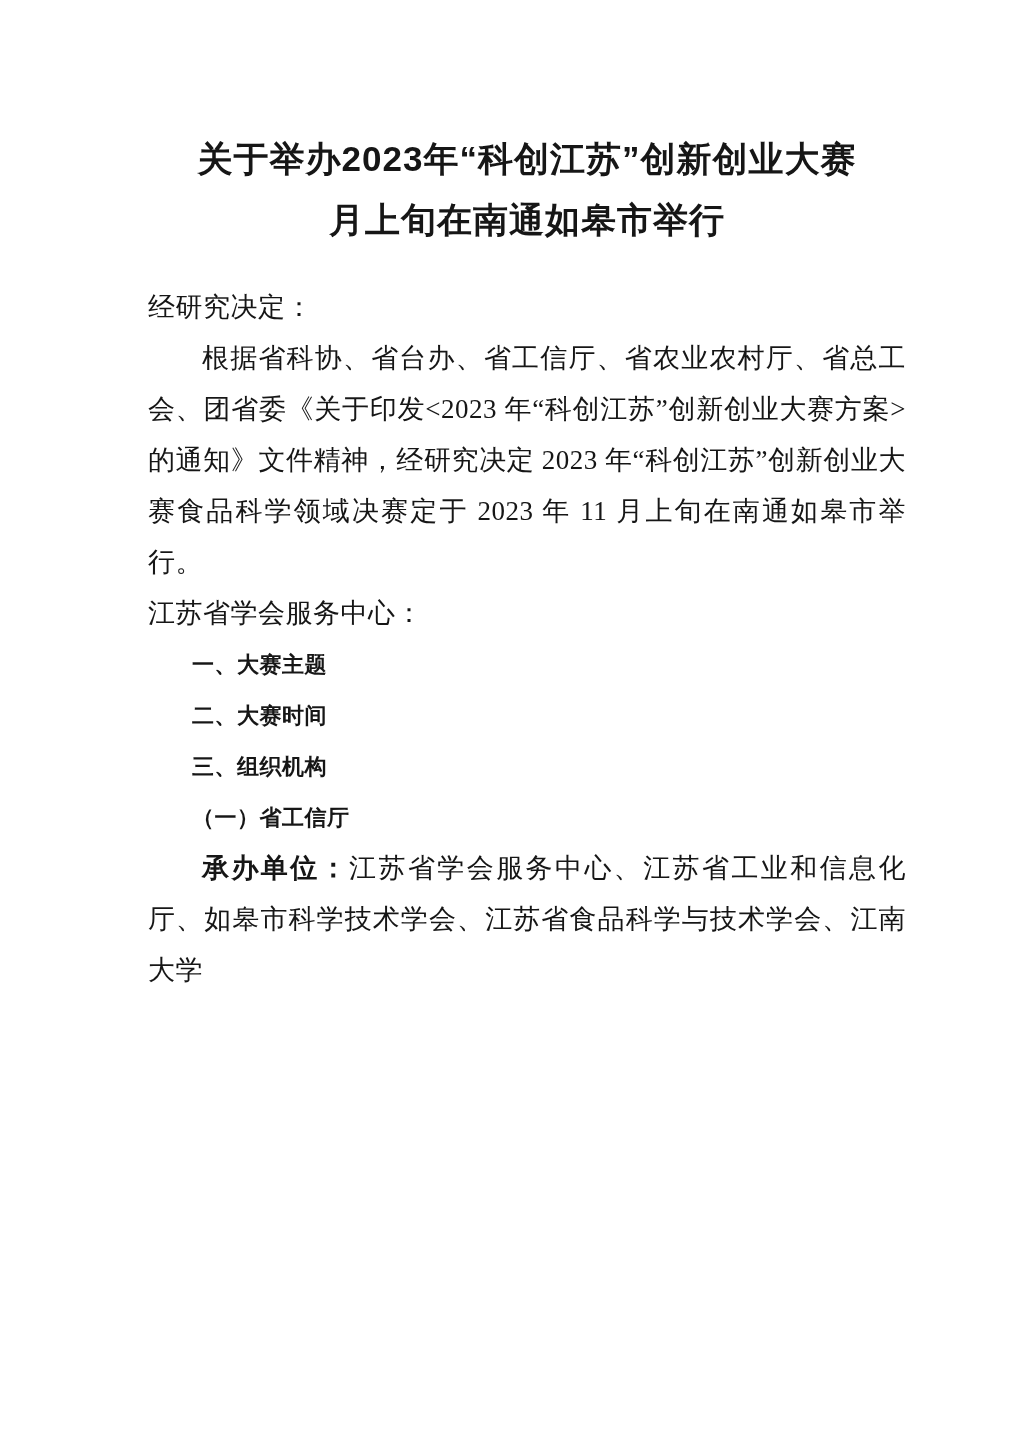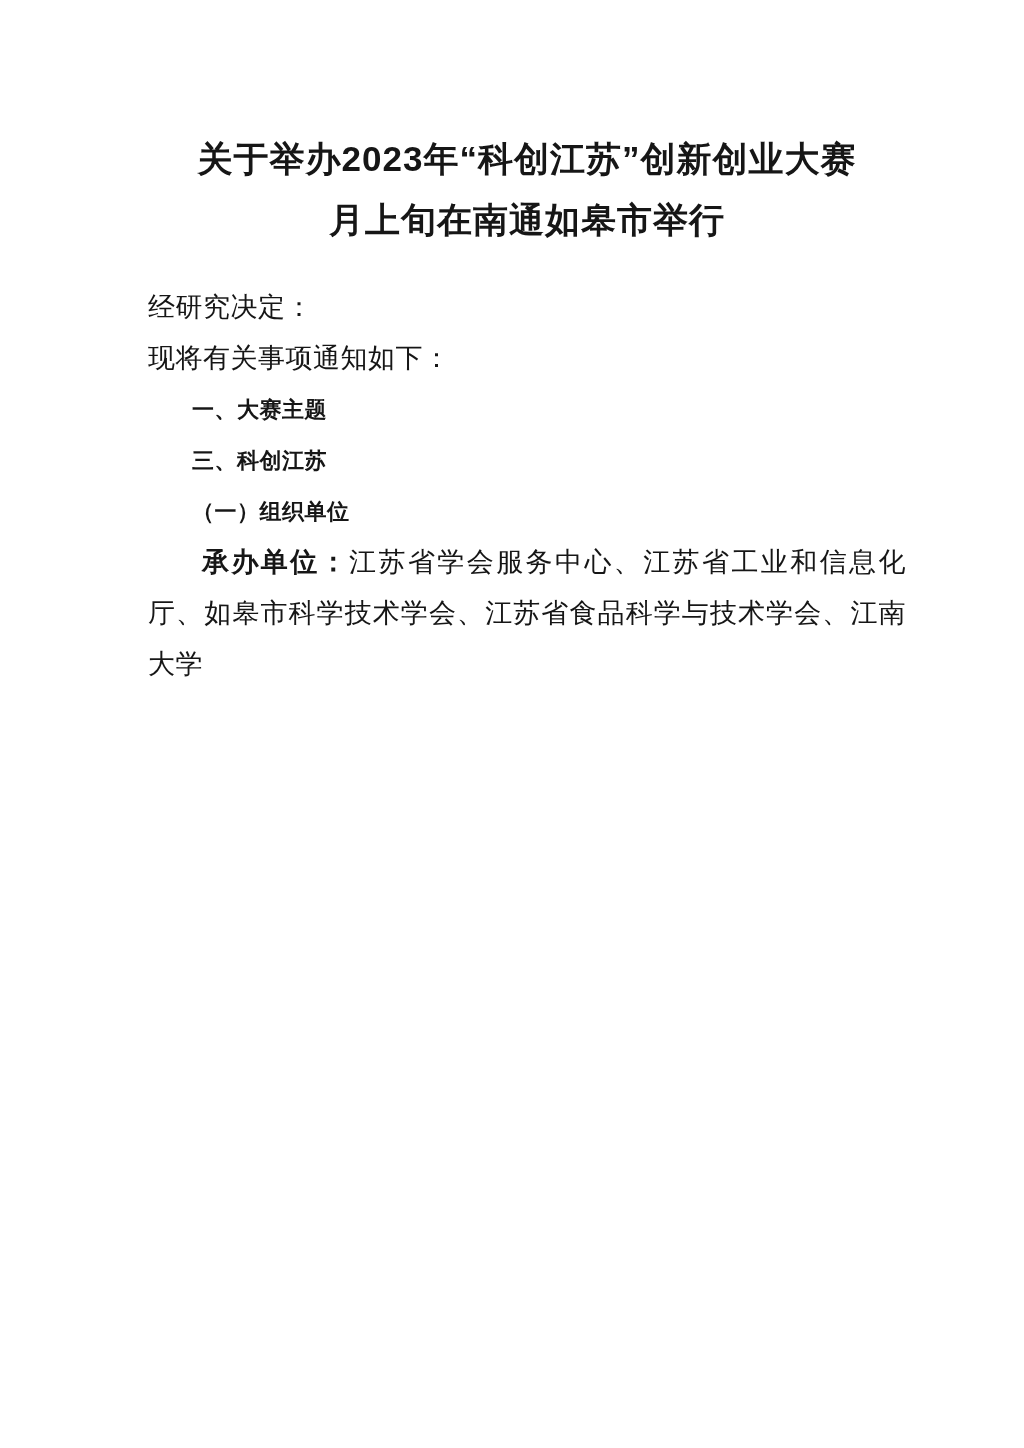--- a/index.html
+++ b/index.html
@@ -52,26 +52,28 @@
 <div class="page">
   <div class="content">
 
     <h1 class="doc-title">
       <span class="title-line">关于举办2023年“科创江苏”创新创业大赛</span>
       <span class="title-line">月上旬在南通如皋市举行</span>
     </h1>
 
     <p class="body-para">经研究决定：</p>
 
+    <p class="body-para indent">根据省科协、省台办、省工信厅、省农业农村厅、省总工会、团省委《关于印发&lt;2023 年“科创江苏”创新创业大赛方案&gt;的通知》文件精神，经研究决定 2023 年“科创江苏”创新创业大赛食品科学领域决赛定于 2023 年 11 月上旬在南通如皋市举行。</p>
 
-    <p class="body-para">现将有关事项通知如下：</p>
+    <p class="body-para">江苏省学会服务中心：</p>
 
     <p class="heading indent">一、大赛主题</p>
 
+    <p class="heading indent">二、大赛时间</p>
 
-    <p class="heading indent">三、科创江苏</p>
-    <p class="heading indent">（一）组织单位</p>
+    <p class="heading indent">三、组织机构</p>
+    <p class="heading indent">（一）省工信厅</p>
 
 
     <p class="body-para indent"><span class="run-label">承办单位：</span><span>江苏省学会服务中心、江苏省工业和信息化厅、如皋市科学技术学会、江苏省食品科学与技术学会、江南大学</span></p>
 
   </div>
 </div>
 
 </body></html>

